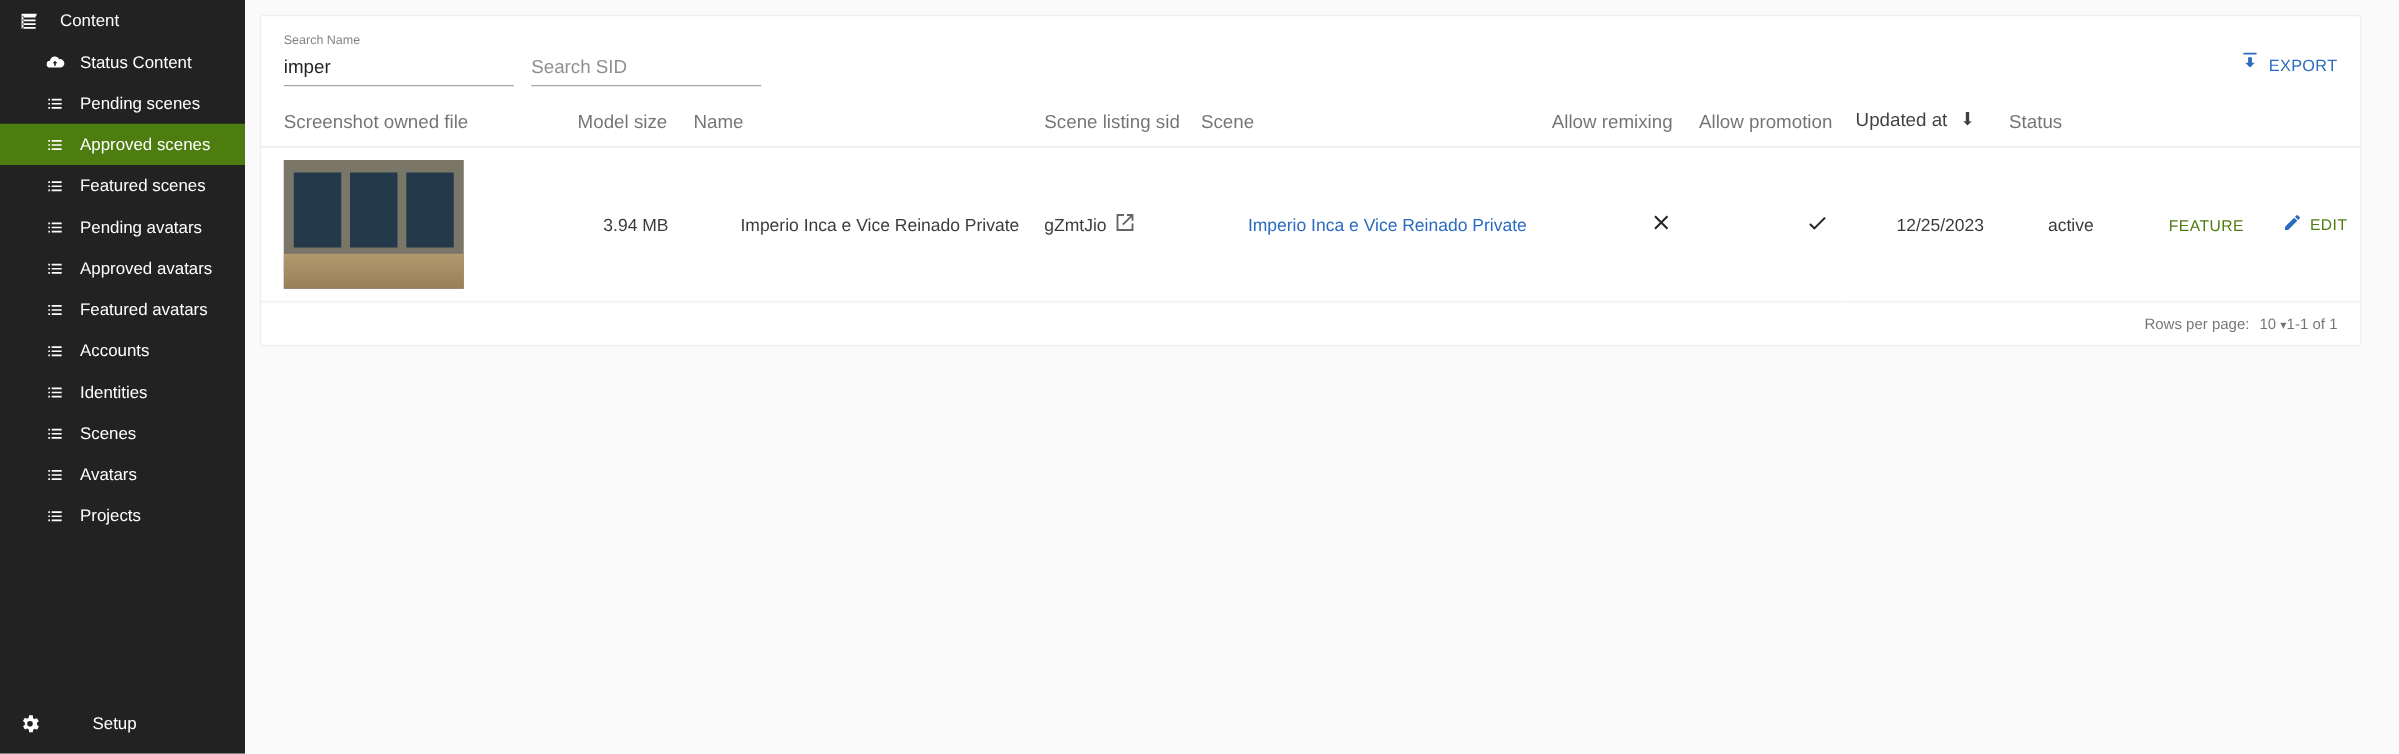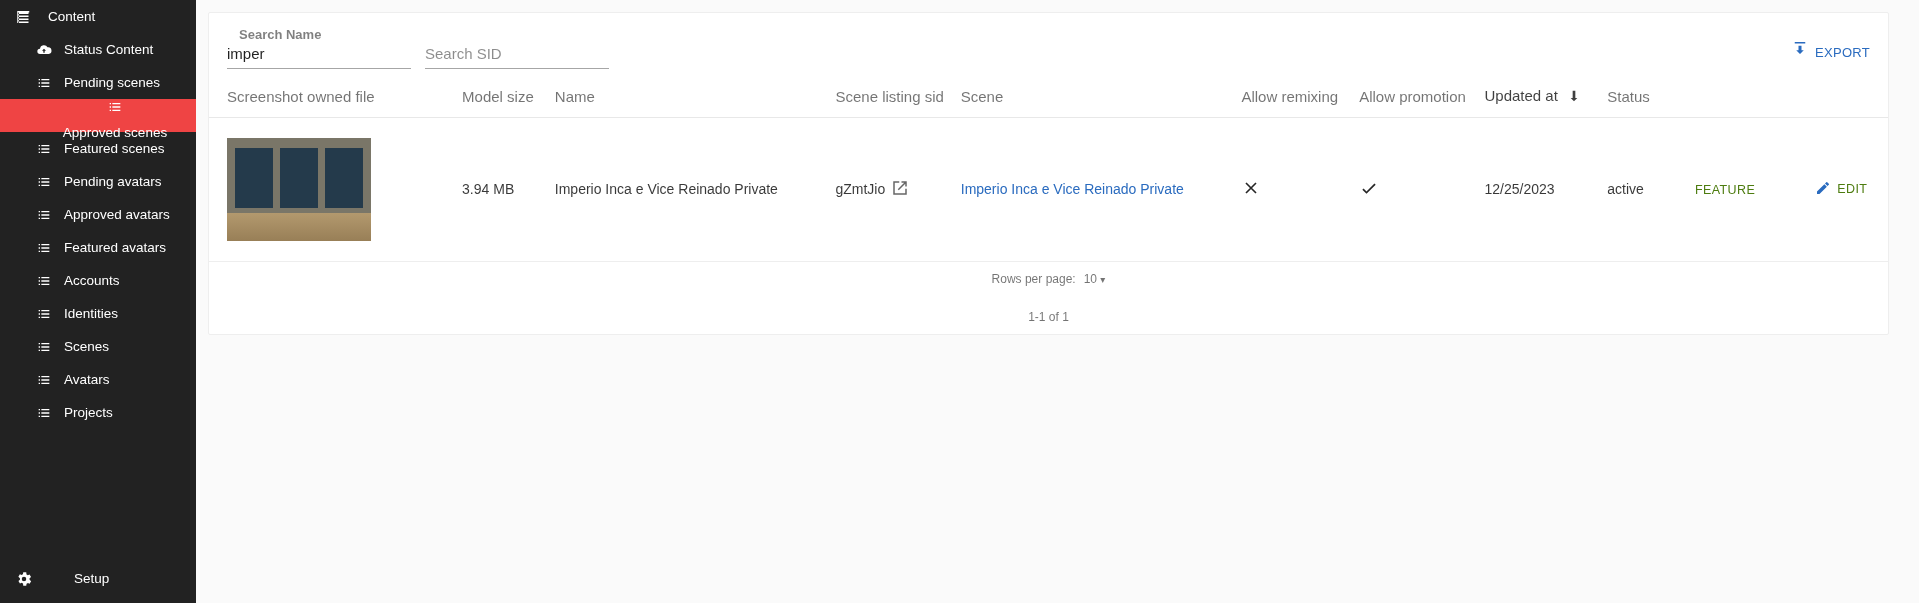--- a/index.html
+++ b/index.html
@@ -29,21 +29,21 @@
   .side-item {
     display: flex;
     align-items: center;
     height: 33px;
     padding-left: 14px;
     cursor: pointer;
     color: #ffffff;
     gap: 14px;
   }
   .side-sub { padding-left: 34px; gap: 10px; }
-  .side-item.active { background: #ef4444; flex-direction: column; }
+  .side-item.active { background: #4d7c0f; }
   .side-item .icon { width: 20px; display:flex; align-items:center; justify-content:center; }
   .side-item .icon svg { fill: #ffffff; }
   .side-sub .icon svg { fill: #ffffff; width: 16px; height: 16px; }
   .side-item span.label { white-space: nowrap; font-size: 13.5px; }
 
   
   .main {
     flex: 1;
     padding: 12px 30px 12px 12px;
     overflow: auto;
@@ -73,24 +73,23 @@
     border-bottom: 1px solid rgba(0,0,0,0.35);
     font-size: 15px;
     padding: 4px 0 6px 0;
     outline: none;
     background: transparent;
     color: rgba(0,0,0,0.87);
   }
   .tf .floating {
     position: absolute;
     top: 0;
-    left: 12px;
-    font-size: 13px;
+    left: 0;
+    font-size: 10px;
     color: rgba(0,0,0,0.5);
-    font-weight: bold;
   }
   .tf input::placeholder { color: rgba(0,0,0,0.45); font-size: 15px; }
   .spacer { flex: 1; }
   .export-btn {
     display: flex;
     align-items: center;
     gap: 6px;
     color: #2a6bbf;
     font-size: 13px;
     font-weight: 500;
@@ -106,25 +105,26 @@
     text-align: left;
     font-weight: 400;
     font-size: 15px;
     color: rgba(0,0,0,0.55);
     padding: 10px 10px 10px 10px;
     border-bottom: 1px solid #e8e8e8;
     white-space: nowrap;
   }
   thead th.sortable { cursor: pointer; color: rgba(0,0,0,0.75); }
   tbody td {
-    padding: 20px 10px;
+    padding: 10px 10px;
     border-bottom: 1px solid #eeeeee;
     font-size: 14px;
     color: rgba(0,0,0,0.78);
     vertical-align: middle;
+    text-align: right;
   }
   .thumb {
     width: 144px; height: 103px;
     background: #7a7668;
     position: relative;
     overflow: hidden;
   }
   
   .thumb::before {
     content:"";
@@ -151,25 +151,23 @@
   }
   .chip-btn svg { fill:#2a6bbf; }
 
   .check svg { fill: rgba(0,0,0,0.85); }
 
   
   .tfoot {
     display:flex;
     justify-content:flex-end;
     align-items:center;
-    gap: 24px;
     padding: 10px 18px;
     font-size: 12px;
     color: rgba(0,0,0,0.55);
-    flex-direction: column;
   }
   .tfoot .rpp { display:flex; align-items:center; gap:8px; }
   .tfoot .caret { font-size:10px; }
 
   
   col.c-thumb   { width: 194px; }
   col.c-size    { width: 74px; }
   col.c-name    { width: 224px; }
   col.c-sid     { width: 100px; }
   col.c-scene   { width: 224px; }

